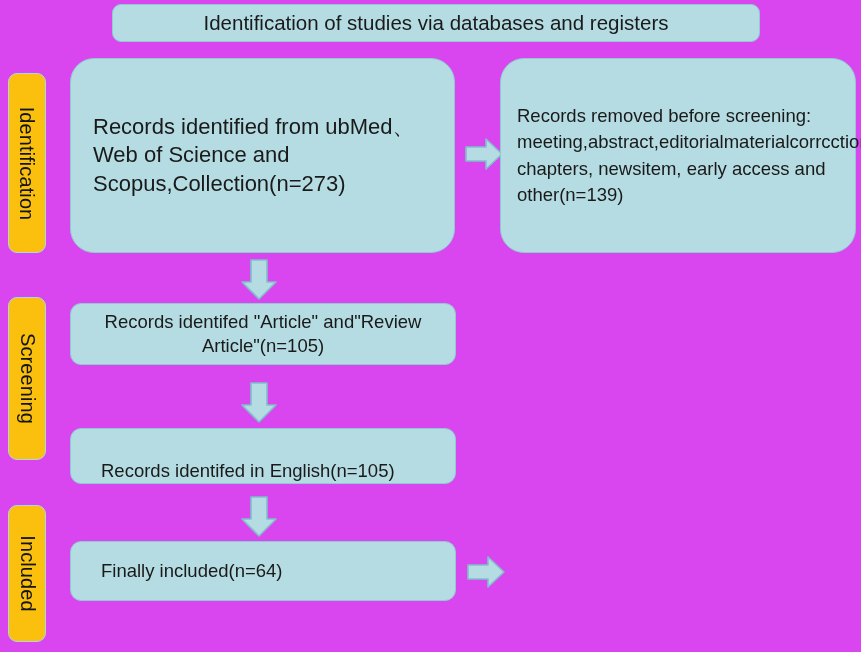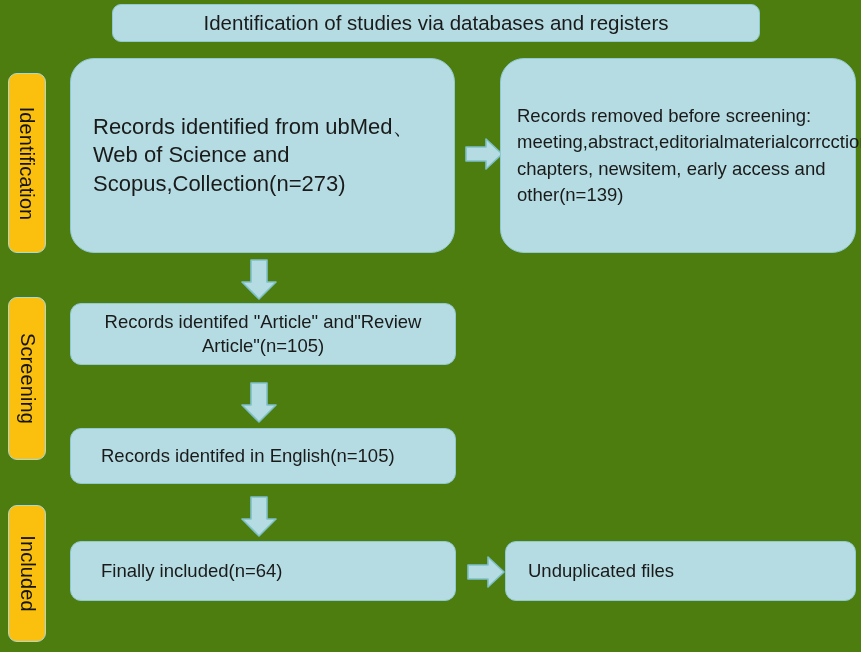--- a/index.html
+++ b/index.html
@@ -10,21 +10,21 @@
   }
   body {
     font-family: "Liberation Sans", sans-serif;
     -webkit-font-smoothing: antialiased;
   }
 
   #diagram {
     position: relative;
     width: 861px;
     height: 652px;
-    background: #4d7c0f;
+    background: #d946ef;
     overflow: hidden;
   }
 
   
   .box {
     position: absolute;
     box-sizing: border-box;
     background: #b4dce2;
     border: 1.5px solid #8fc9d2;
     display: flex;
@@ -97,20 +97,21 @@
     left: 70px; top: 303px; width: 386px; height: 62px;
     border-radius: 11px;
     padding: 0 30px;
   }
   #box-article-review .txt { font-size: 18.5px; text-align: center; }
 
   #box-english {
     left: 70px; top: 428px; width: 386px; height: 56px;
     border-radius: 11px;
     padding: 0 30px;
+    align-items: flex-end;
   }
   #box-english .txt { font-size: 18.5px; }
 
   #box-finally-included {
     left: 70px; top: 541px; width: 386px; height: 60px;
     border-radius: 11px;
     padding: 0 30px;
   }
   #box-finally-included .txt { font-size: 18.5px; }
 
@@ -195,17 +196,14 @@
   <div class="box" id="box-finally-included">
     <span class="txt">Finally included(n=64)</span>
   </div>
 
   <div class="arrow" id="arrow-to-unduped">
     <svg width="40" height="40" viewBox="0 0 40 40" aria-hidden="true">
       <path d="M2 13 L22 13 L22 5 L38 20 L22 35 L22 27 L2 27 Z" fill="#b4dce2" stroke="#7ec0ca" stroke-width="1.6" stroke-linejoin="round"></path>
     </svg>
   </div>
 
-  <div class="box" id="box-unduplicated">
-    <span class="txt">Unduplicated files</span>
-  </div>
 
 </div>
 
 </body></html>

